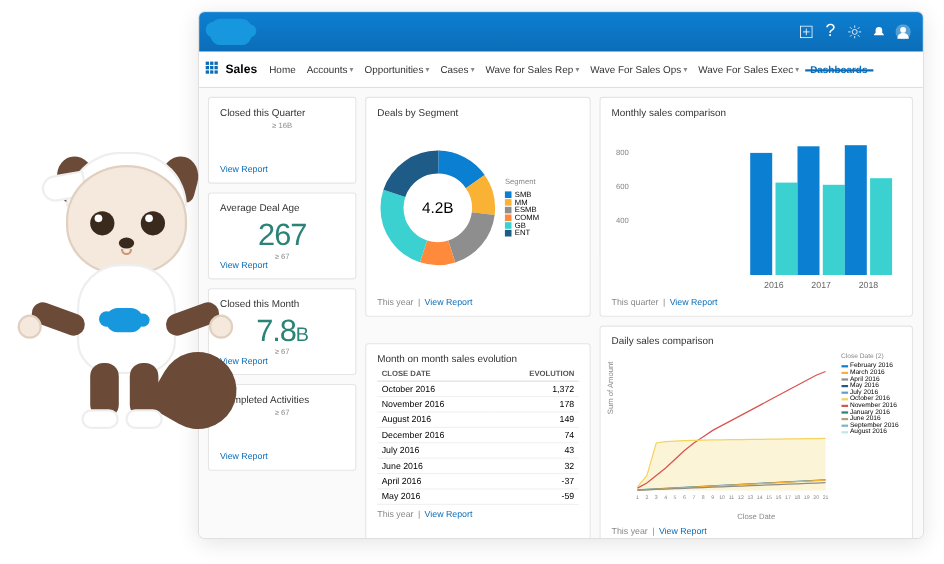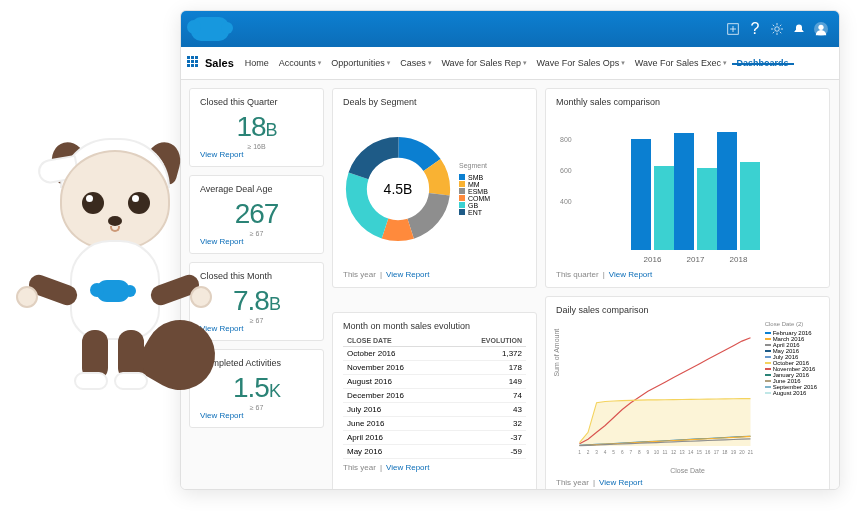--- a/index.html
+++ b/index.html
@@ -147,58 +147,56 @@
         <div class="navitem">Wave For Sales Ops <span class="chev">▾</span></div>
         <div class="navitem">Wave For Sales Exec <span class="chev">▾</span></div>
         <div class="navitem active">Dashboards </div>
       </div>
   </div>
 
   <div class="content">
     <div class="col1">
       <div class="card">
         <div class="card-title">Closed this Quarter</div>
-        <div class="metric-val"><span>18</span><span style="font-size:18px">B</span></div>
         <div class="metric-sub">≥ 16B</div>
         <a class="view-report">View Report</a>
       </div>
       <div class="card">
         <div class="card-title">Average Deal Age</div>
         <div class="metric-val"><span>267</span></div>
         <div class="metric-sub">≥ 67</div>
         <a class="view-report">View Report</a>
       </div>
       <div class="card">
         <div class="card-title">Closed this Month</div>
         <div class="metric-val"><span>7.8</span><span style="font-size:18px">B</span></div>
         <div class="metric-sub">≥ 67</div>
         <a class="view-report">View Report</a>
       </div>
       <div class="card">
         <div class="card-title">Completed Activities</div>
-        <div class="metric-val"><span>1.5</span><span style="font-size:18px">K</span></div>
         <div class="metric-sub">≥ 67</div>
         <a class="view-report">View Report</a>
       </div>
     </div>
 
     <div class="col2">
       <div class="card donut-card">
         <div class="card-title">Deals by Segment</div>
         <div class="donut-wrap">
           <div class="donut">
             <svg width="110" height="110" viewBox="0 0 42 42">
               <circle cx="21" cy="21" r="15.9" fill="transparent" stroke="#0b7fd1" stroke-width="8" stroke-dasharray="15 85" stroke-dashoffset="25"></circle>
               <circle cx="21" cy="21" r="15.9" fill="transparent" stroke="#f9b233" stroke-width="8" stroke-dasharray="12 88" stroke-dashoffset="10"></circle>
               <circle cx="21" cy="21" r="15.9" fill="transparent" stroke="#8e8e8e" stroke-width="8" stroke-dasharray="18 82" stroke-dashoffset="-2"></circle>
               <circle cx="21" cy="21" r="15.9" fill="transparent" stroke="#ff8a3c" stroke-width="8" stroke-dasharray="10 90" stroke-dashoffset="-20"></circle>
               <circle cx="21" cy="21" r="15.9" fill="transparent" stroke="#3bd1d1" stroke-width="8" stroke-dasharray="25 75" stroke-dashoffset="-30"></circle>
               <circle cx="21" cy="21" r="15.9" fill="transparent" stroke="#1e5b87" stroke-width="8" stroke-dasharray="20 80" stroke-dashoffset="-55"></circle>
             </svg>
-            <div class="donut-center">4.5B</div>
+            <div class="donut-center">4.2B</div>
           </div>
           <div class="legend">
             <div style="font-size:7px;color:#888;margin-bottom:2px">Segment</div>
             <div id="donut-legend-items">
                 <div class="legend-item">
                   <span class="swatch" style="background:#0b7fd1"></span>
                   <span>SMB</span>
                 </div>
                 <div class="legend-item">
                   <span class="swatch" style="background:#f9b233"></span>
@@ -282,21 +280,21 @@
       </div>
     </div>
 
     <div class="col3">
       <div class="card bar-card">
         <div class="card-title">Monthly sales comparison</div>
         <div class="barchart">
           <div class="ytick" style="bottom:82%">800</div>
           <div class="ytick" style="bottom:62%">600</div>
           <div class="ytick" style="bottom:42%">400</div>
-          <div id="bar-groups" style="display:flex;align-items:flex-end;justify-content:center;width:100%;height:100%">
+          <div id="bar-groups" style="display:flex;align-items:flex-end;justify-content:flex-end;width:100%;height:100%">
               <div class="bargroup" style="position: relative;">
                 <div class="bar bar1" style="height: 82.2222%;"></div>
                 <div class="bar bar2" style="height: 62.2222%;"></div>
                 <div class="xlabel" style="left: 50%; transform: translateX(-50%); bottom: -14px;">2016</div>
               </div>
               <div class="bargroup" style="position: relative;">
                 <div class="bar bar1" style="height: 86.6667%;"></div>
                 <div class="bar bar2" style="height: 61.1111%;"></div>
                 <div class="xlabel" style="left: 50%; transform: translateX(-50%); bottom: -14px;">2017</div>
               </div>

